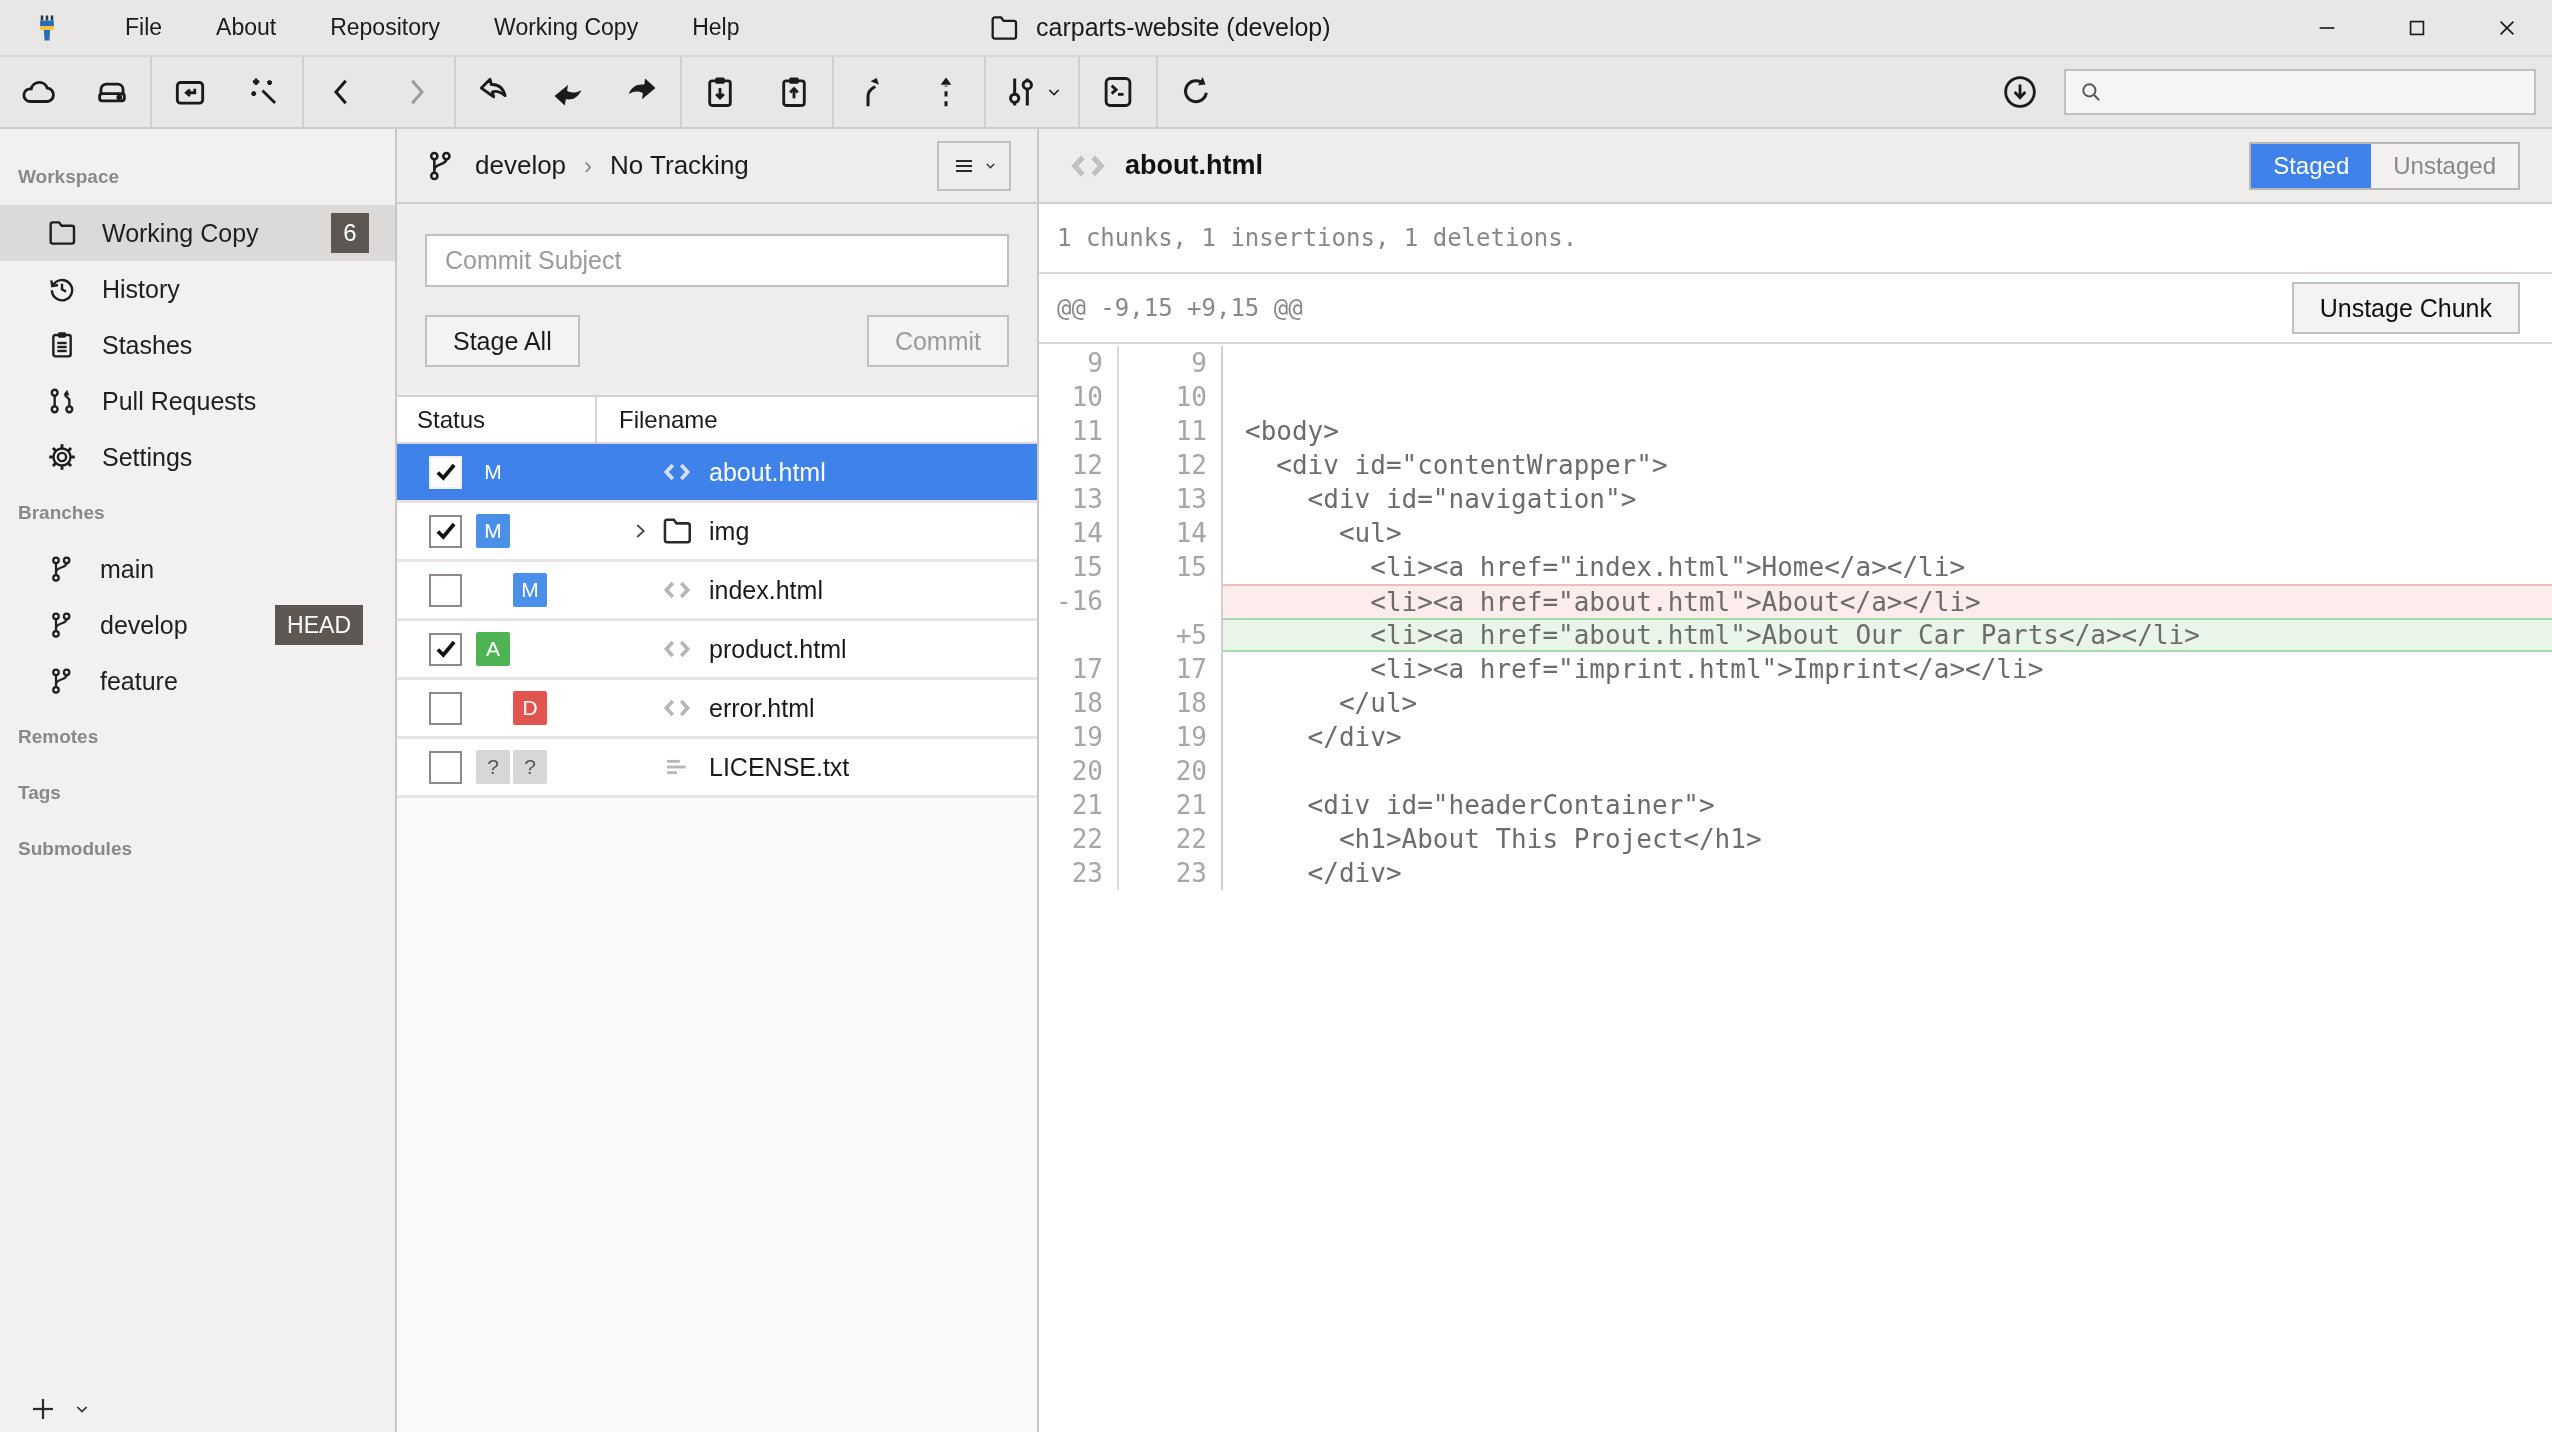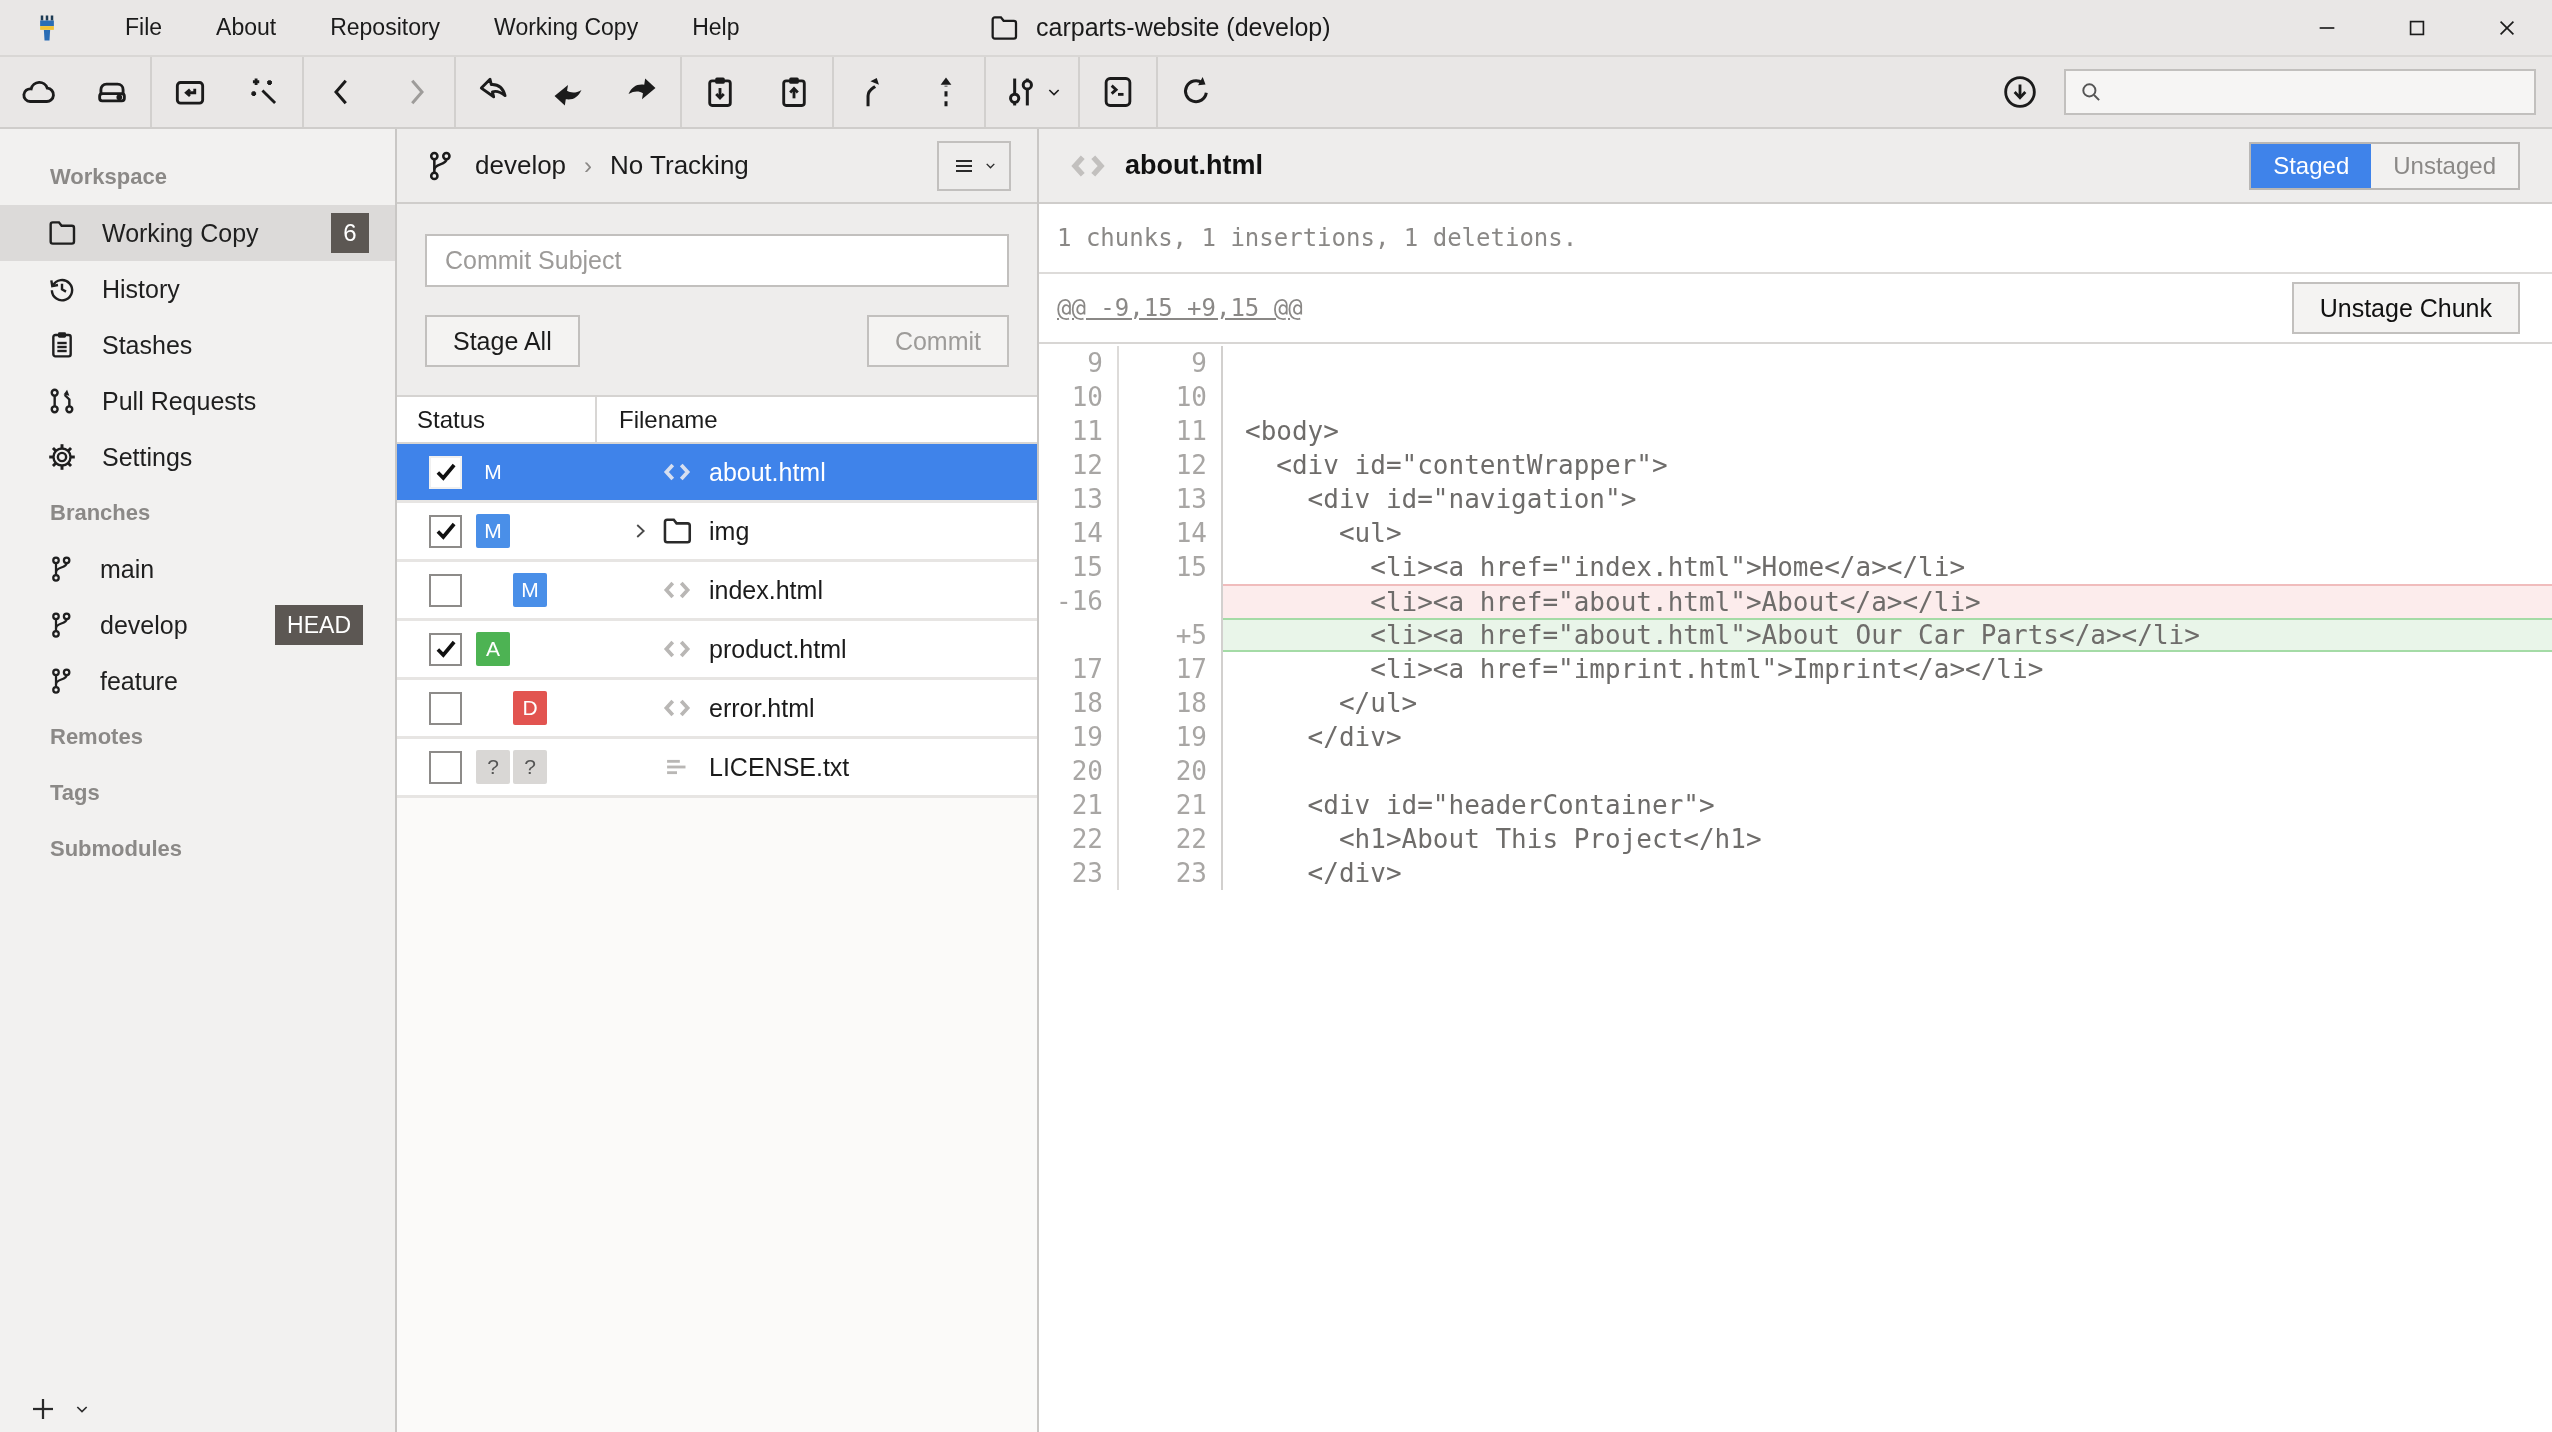--- a/index.html
+++ b/index.html
@@ -25,21 +25,21 @@
   .tbtn.with-chev { width:auto; gap:6px; }
   .toolbar-right { margin-left:auto; display:flex; align-items:center; gap:22px; padding-right:16px; }
   .searchbox { width:472px; height:46px; background:#f6f5f4; border:2px solid #c2c0be; display:flex; align-items:center; padding:0 12px; gap:10px; }
   .searchbox input { border:none; outline:none; background:transparent; flex:1; font-size:23px; color:#333; font-family:"Liberation Sans",sans-serif; }
 
   
   .content { flex:1; display:flex; min-height:0; }
 
   
   .sidebar { width:397px; flex:0 0 397px; background:#f2f1f0; border-right:2px solid #c9c7c5; position:relative; padding-top:20px; }
-  .side-header { height:56px; display:flex; align-items:center; padding-left:18px; color:#8b8987; font-weight:bold; font-size:22px;margin-left:32px; }
+  .side-header { height:56px; display:flex; align-items:center; padding-left:18px; color:#8b8987; font-weight:bold; font-size:19px; }
   .side-item { height:56px; display:flex; align-items:center; padding-left:46px; gap:24px; color:#1f1f1f; font-size:25px; position:relative; cursor:default; }
   .side-item.selected { background:#dcdad9; }
   .side-item .ico { display:flex; color:#1f1f1f; }
   .count-badge { position:absolute; right:26px; width:38px; height:40px; background:#5c5753; color:#fff; font-size:24px; display:flex; align-items:center; justify-content:center; }
   .head-badge { position:absolute; right:32px; height:40px; padding:0 12px; background:#5c5753; color:#fff; font-size:23px; display:flex; align-items:center; justify-content:center; }
   .sidebar-add { position:absolute; bottom:8px; left:28px; display:flex; align-items:center; gap:16px; color:#2a2a2a; }
 
   
   .middle { width:642px; flex:0 0 642px; border-right:2px solid #c9c7c5; display:flex; flex-direction:column; background:#f7f6f5; min-height:0; }
   .branch-header { height:75px; flex:0 0 75px; background:#eeedec; border-bottom:2px solid #cfcdcb; display:flex; align-items:center; padding:0 26px; gap:18px; font-size:26px; color:#1b1b1b; }
@@ -79,21 +79,21 @@
   .diffpanel { flex:1; display:flex; flex-direction:column; background:#fff; min-width:0; }
   .diff-header { height:75px; flex:0 0 75px; background:#eeedec; border-bottom:2px solid #cfcdcb; display:flex; align-items:center; padding:0 32px 0 28px; }
   .diff-file-icon { color:#c2c0be; display:flex; }
   .diff-file-name { font-weight:bold; font-size:27px; color:#111; margin-left:16px; }
   .segmented { margin-left:auto; display:flex; border:2px solid #b9b7b5; height:48px; background:#f2f1f0; }
   .seg { padding:0 22px; display:flex; align-items:center; font-size:24px; cursor:default; }
   .seg.active { background:#3f83ea; color:#fff; }
   .seg.inactive { color:#8a8886; }
   .diff-stats { height:70px; flex:0 0 70px; display:flex; align-items:center; padding-left:18px; font-family:"DejaVu Sans Mono",monospace; font-size:24px; color:#8a8886; border-bottom:2px solid #dddbd9; background:#fff; }
   .hunk-row { height:70px; flex:0 0 70px; display:flex; align-items:center; padding:0 32px 0 18px; border-bottom:2px solid #d8d6d4; background:#fff; }
-  .hunk-text { font-family:"DejaVu Sans Mono",monospace; font-size:24px; color:#8a8886;text-decoration:underline; }
+  .hunk-text { font-family:"DejaVu Sans Mono",monospace; font-size:24px; color:#8a8886; }
   .unstage-btn { margin-left:auto; height:52px; padding:0 26px; background:#f4f3f2; border:2px solid #c2c0be; font-size:25px; color:#111; font-family:"Liberation Sans",sans-serif; }
   .diff-body { flex:1; font-family:"DejaVu Sans Mono",monospace; font-size:26px; color:#6e6c6a; overflow:hidden; padding-top:2px; }
   .dline { display:flex; height:34px; align-items:stretch; }
   .dnum { color:#a8a6a4; display:flex; align-items:center; justify-content:flex-end; padding-right:14px; }
   .dnum.old { width:80px; border-right:2px solid #dddbd9; }
   .dnum.new { width:104px; border-right:2px solid #d2d0ce; }
   .dtext { flex:1; white-space:pre; display:flex; align-items:center; padding-left:22px; }
   .dline.del .dtext { background:#fcecec; border-top:2px solid #f0bcbc; }
   .dline.add .dtext { background:#e9f5e9; border-top:2px solid #a4dba6; border-bottom:2px solid #a4dba6; }
 

